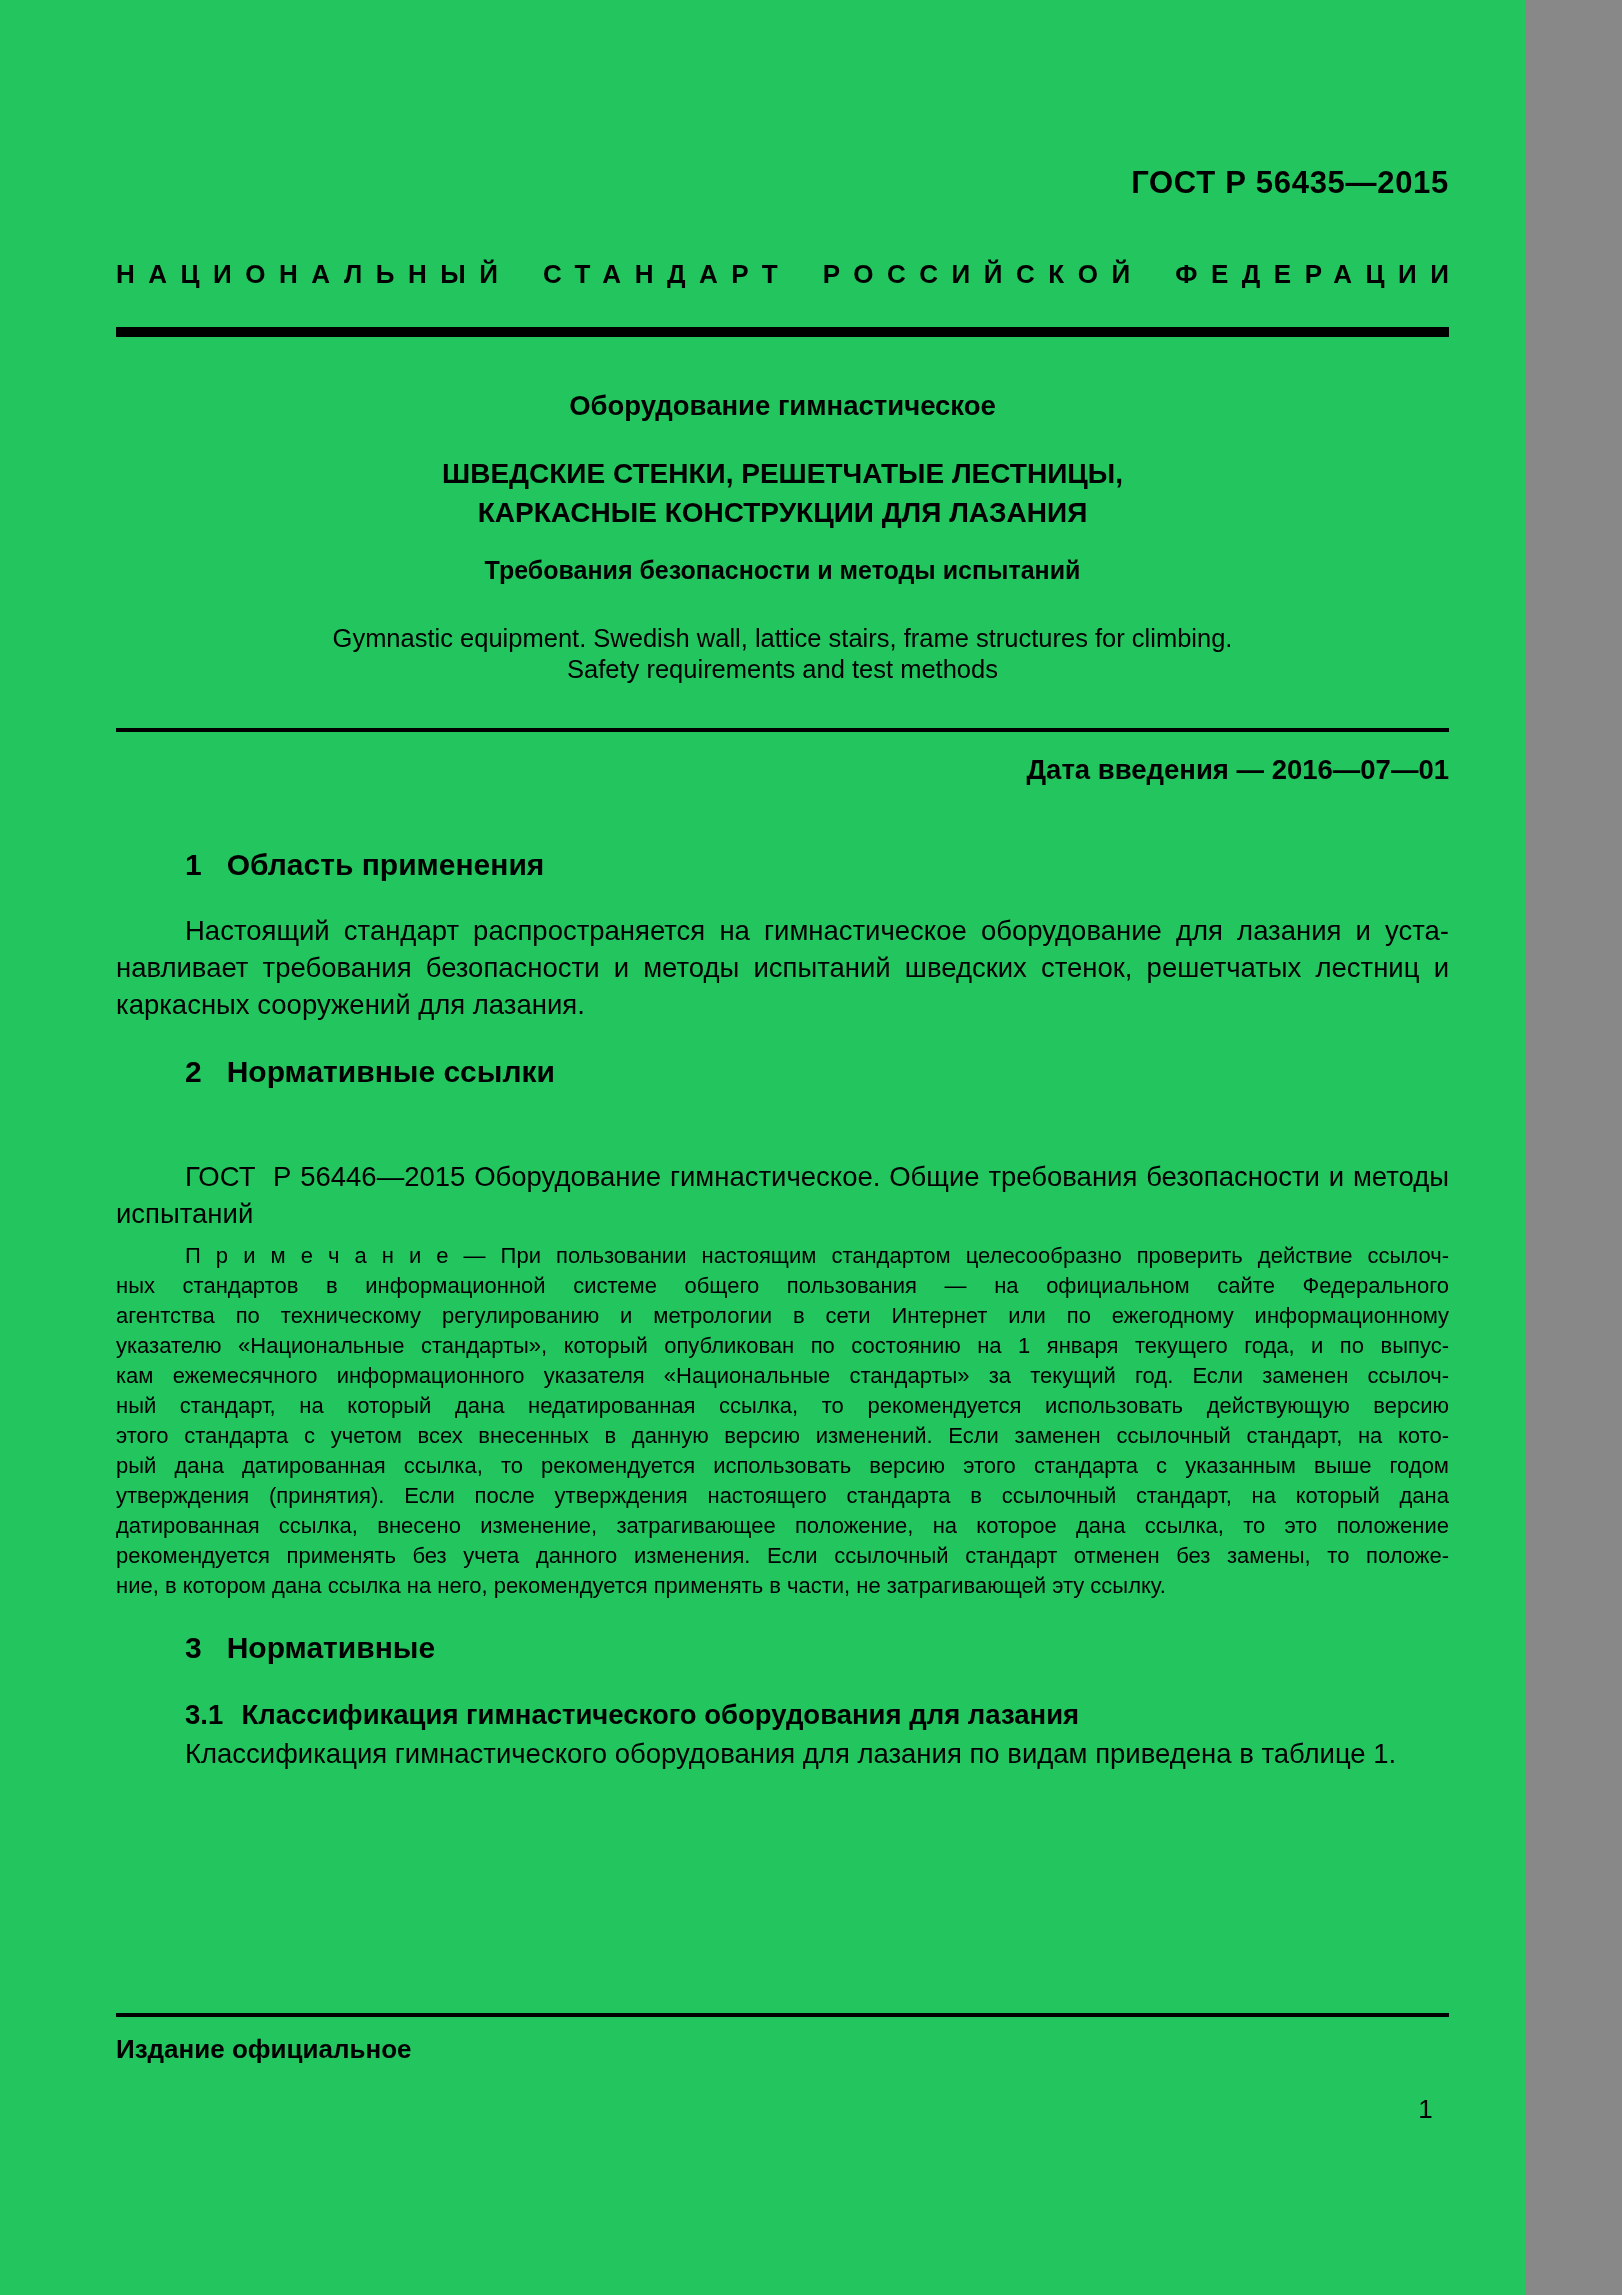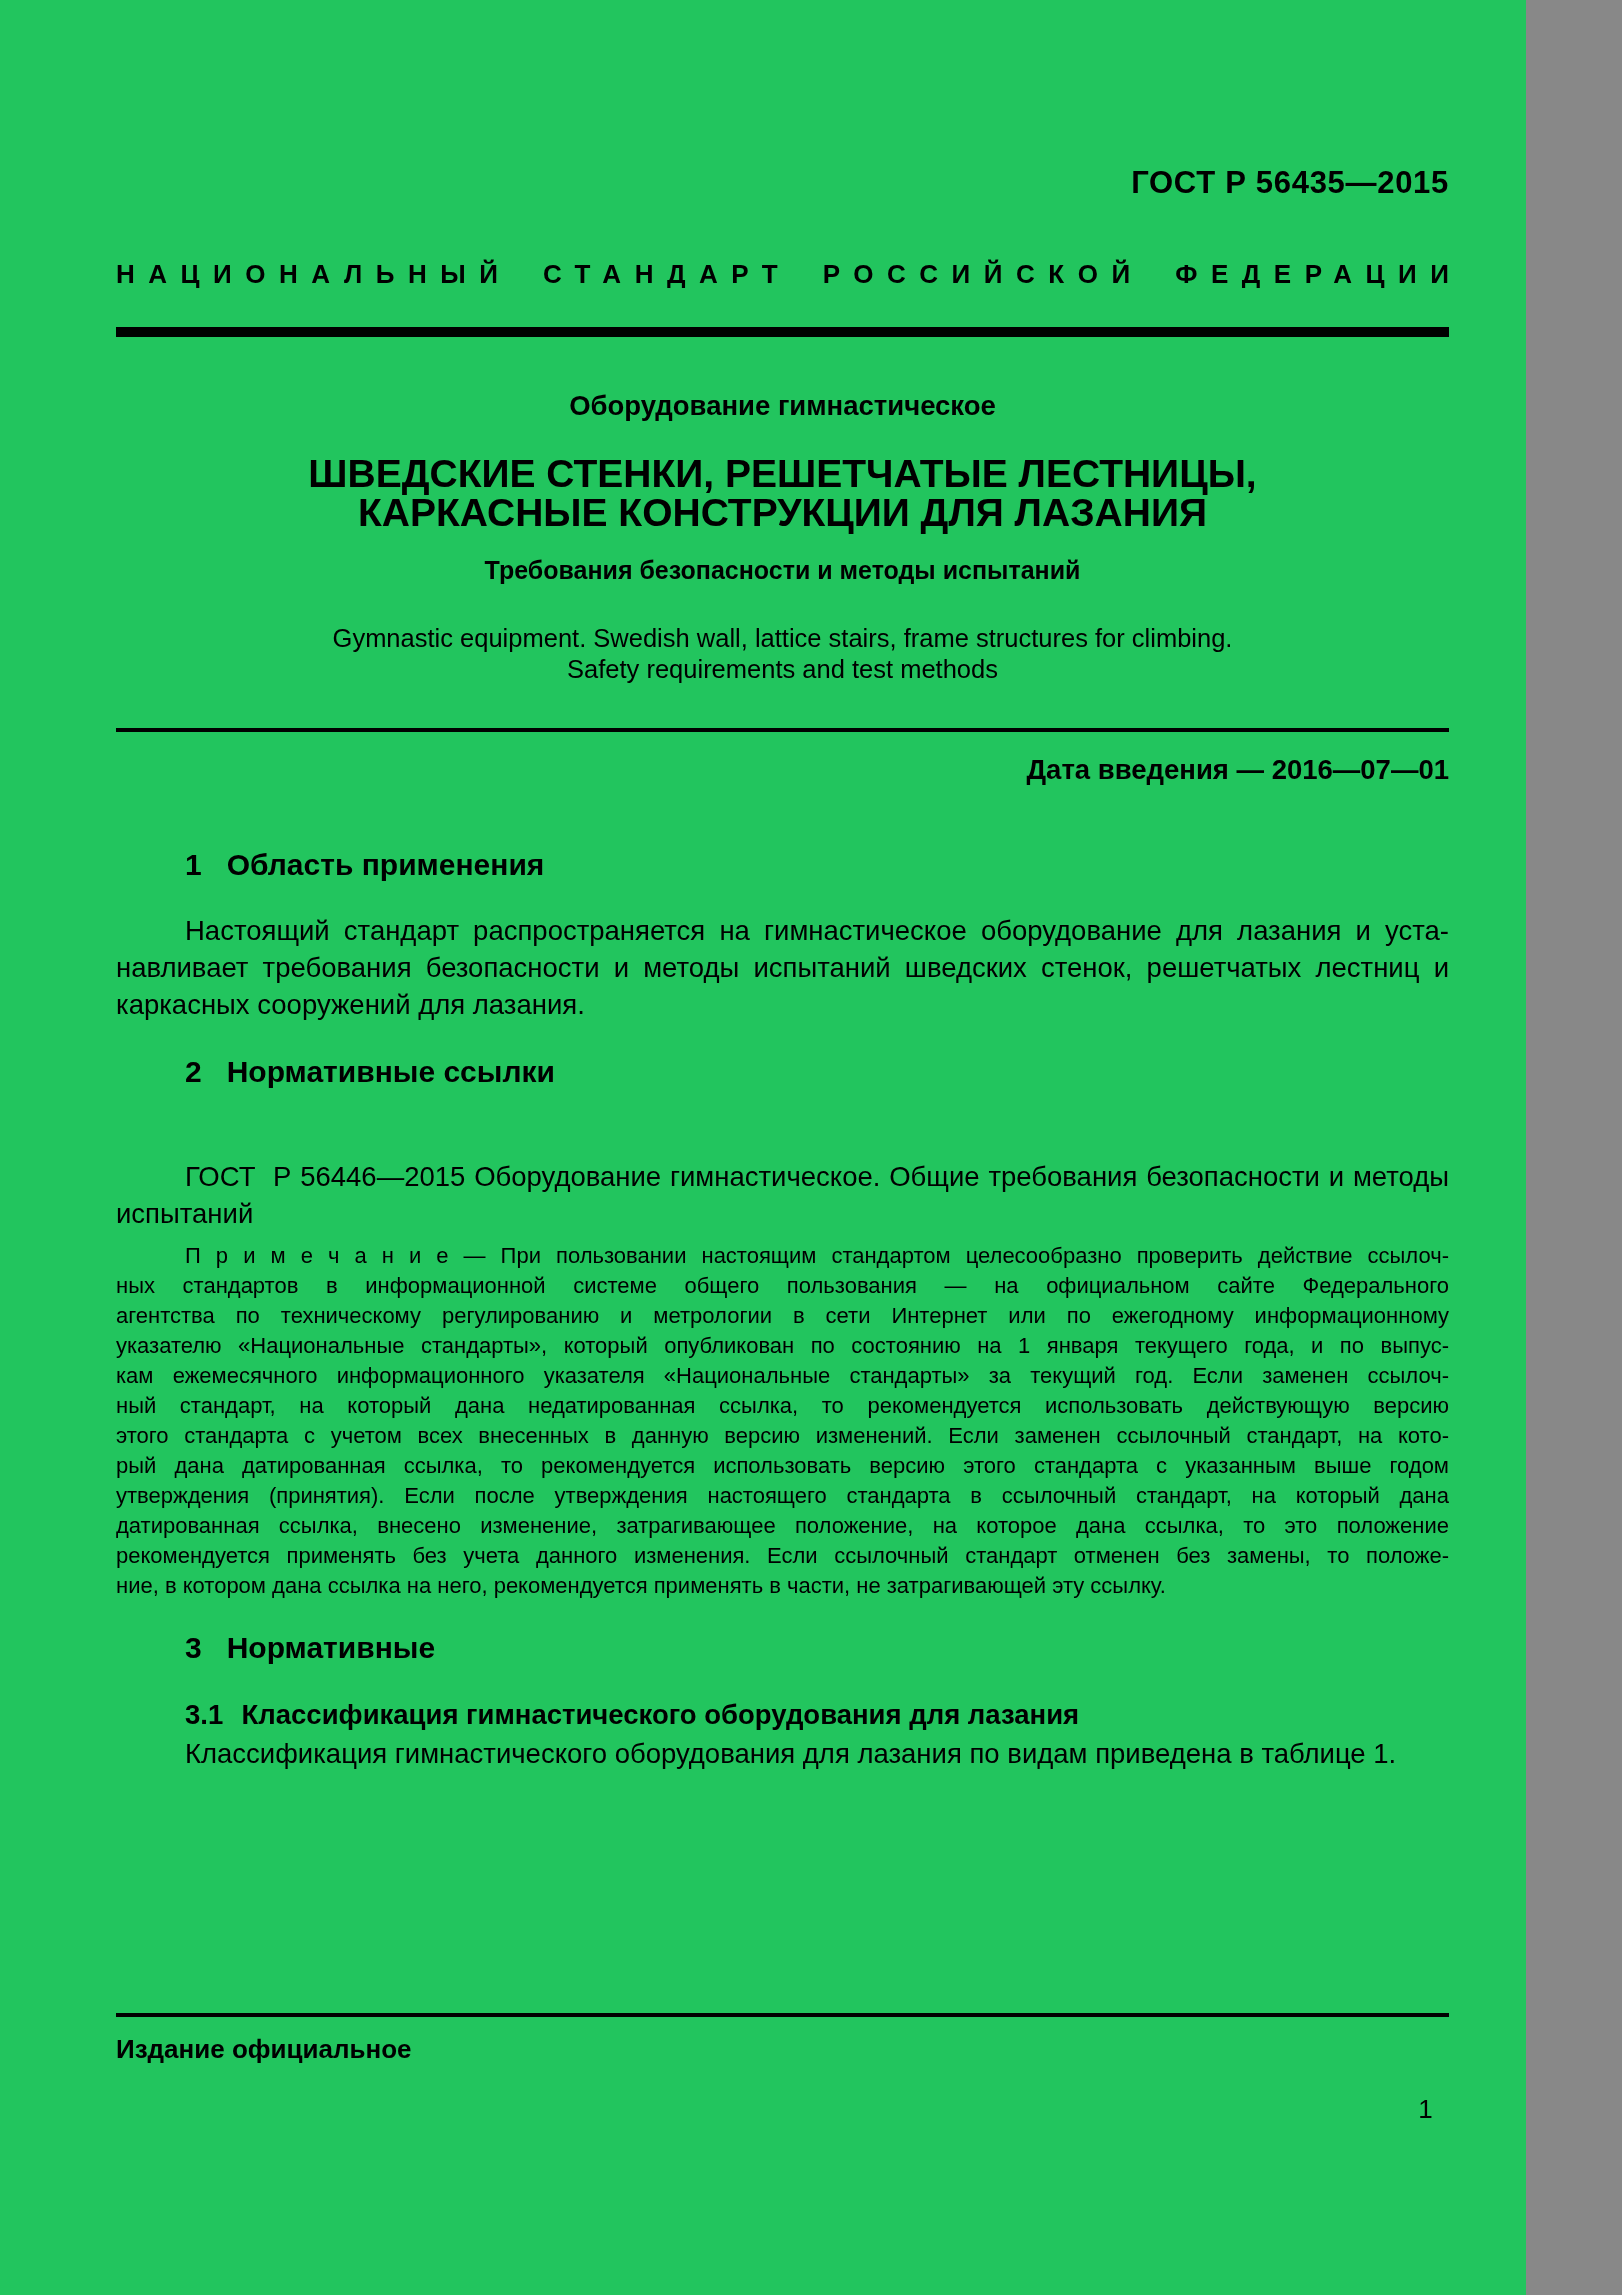--- a/index.html
+++ b/index.html
@@ -42,21 +42,21 @@
 
   .title-subject {
     top: 390px;
     text-align: center;
     font-size: 27.5px;
     font-weight: bold;
   }
   .title-main {
     top: 454px;
     text-align: center;
-    font-size: 39px;
+    font-size: 28px;
     font-weight: bold;
     line-height: 39px;
   }
   .title-subtitle {
     top: 556px;
     text-align: center;
     font-size: 25px;
     font-weight: bold;
   }
   .title-english {

